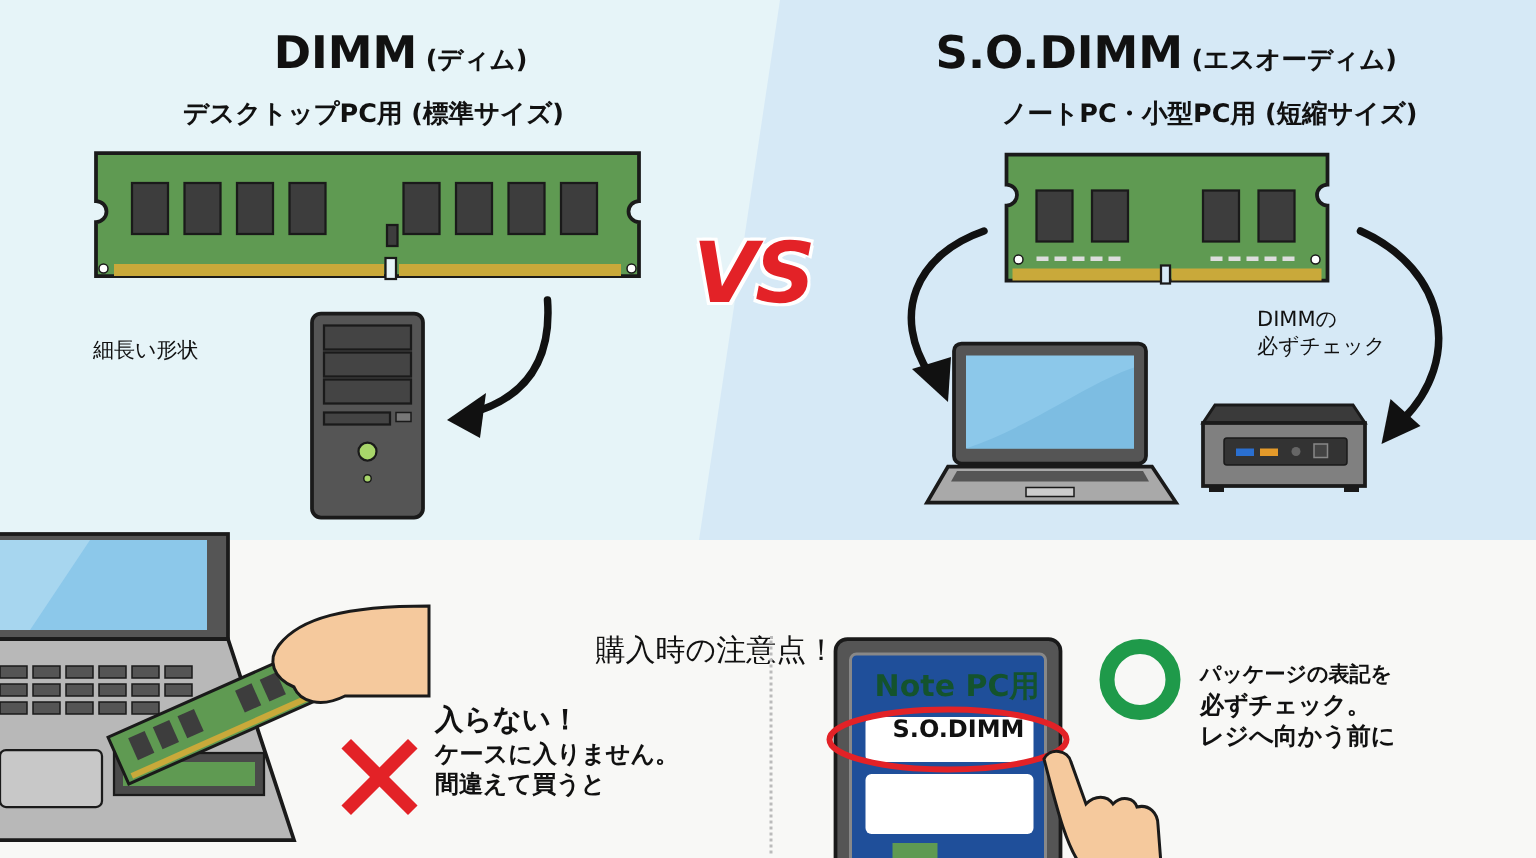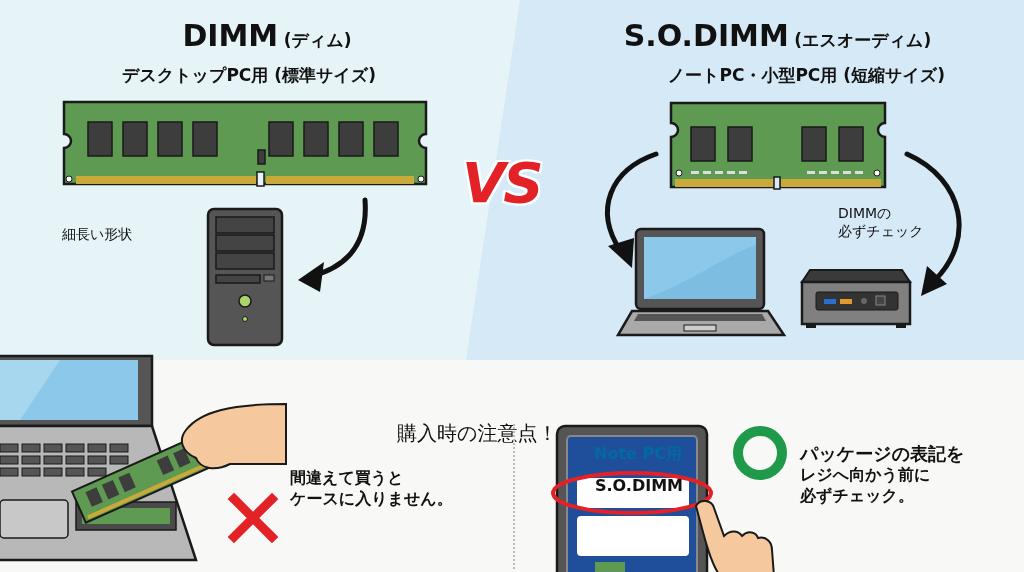--- a/index.html
+++ b/index.html
@@ -24,24 +24,24 @@
   svg { position: absolute; overflow: visible; }
 
   .section-title { position: absolute; left: 397px; top: 376px; font-weight: normal; font-size: 20px; white-space: nowrap; margin-top: 44px; }
   .divider { position: absolute; left: 513px; top: 424px; width: 0; height: 145px; border-left: 2px dotted #bbb; }
 
   .warn-text { position: absolute; left: 290px; top: 468px; font-weight: bold; line-height: 1.3; white-space: nowrap; }
   .warn-text .head { font-size: 19px; }
   .warn-text .body { font-size: 16px; }
 
   .ok-text { position: absolute; left: 800px; top: 442px; font-weight: bold; line-height: 1.3; white-space: nowrap; }
-  .ok-text .head { font-size: 18px; }
+  .ok-text .head { font-size: 14px; font-family: Liberation Serif, serif; }
   .ok-text .body { font-size: 16px; }
 
-  .pkg-label-top { position: absolute; left: 583px; top: 444px; width: 110px; text-align: center; color: #0369a1; font-weight: bold; font-size: 16px; white-space: nowrap; }
+  .pkg-label-top { position: absolute; left: 583px; top: 444px; width: 110px; text-align: center; color: #14532d; font-weight: bold; font-size: 20px; white-space: nowrap; }
   .pkg-label-main { position: absolute; left: 572px; top: 476px; width: 134px; text-align: center; color: #111; font-weight: bold; font-size: 16px; white-space: nowrap; }
 </style>
 </head>
 <body>
 
 <div class="top">
   <div class="right-bg"></div>
 </div>
 <div class="bottom"></div>
 
@@ -202,22 +202,23 @@
     <rect x="74" y="126" width="160" height="4" fill="#c9a93a"></rect>
   </g>
   <path d="M186 70 C200 52 230 44 286 44 V104 H230 C214 112 200 108 196 98 C182 92 178 80 186 70 Z" fill="#f5c99d" stroke="#1a1a1a" stroke-width="2"></path>
 </svg>
 
 <svg style="left:228px; top:493px;" width="50" height="50" viewBox="0 0 50 50">
   <path d="M6 6 L44 44 M44 6 L6 44" stroke="#e32227" stroke-width="9" stroke-linecap="square"></path>
 </svg>
 
 <div class="warn-text">
+  <div class="head">入らない！</div>
+  <div class="body">ケースに入りません。</div>
   <div class="body">間違えて買うと</div>
-  <div class="body">ケースに入りません。</div>
 </div>
 
 <svg style="left:555px; top:424px;" width="160" height="148" viewBox="0 0 160 148">
   <rect x="2" y="2" width="150" height="160" rx="8" fill="#555" stroke="#1a1a1a" stroke-width="2.5"></rect>
   <rect x="12" y="12" width="130" height="150" rx="4" fill="#1f4f9a" stroke="#888" stroke-width="2"></rect>
   <rect x="22" y="54" width="112" height="30" rx="4" fill="#fff"></rect>
   <rect x="22" y="92" width="112" height="40" rx="4" fill="#fff"></rect>
   <rect x="40" y="138" width="30" height="14" fill="#5f9a52"></rect>
   <ellipse cx="77" cy="69" rx="79" ry="20" fill="none" stroke="#e32227" stroke-width="4"></ellipse>
 </svg>
@@ -227,15 +228,15 @@
 <svg style="left:690px; top:496px;" width="90" height="76" viewBox="0 0 90 76">
   <path d="M6 10 C10 2 22 4 24 12 L34 40 C40 34 48 34 52 40 C58 34 66 36 68 42 C76 40 82 46 82 54 L84 80 H30 C20 66 14 40 6 10 Z" fill="#f5c99d" stroke="#1a1a1a" stroke-width="2"></path>
 </svg>
 
 <svg style="left:732px; top:425px;" width="56" height="56" viewBox="0 0 56 56">
   <circle cx="28" cy="28" r="22" fill="none" stroke="#1f9a4a" stroke-width="10"></circle>
 </svg>
 
 <div class="ok-text">
   <div class="head">パッケージの表記を</div>
+  <div class="body">必ずチェック。</div>
   <div class="body">レジへ向かう前に</div>
-  <div class="body">必ずチェック。</div>
 </div>
 
 </body></html>

